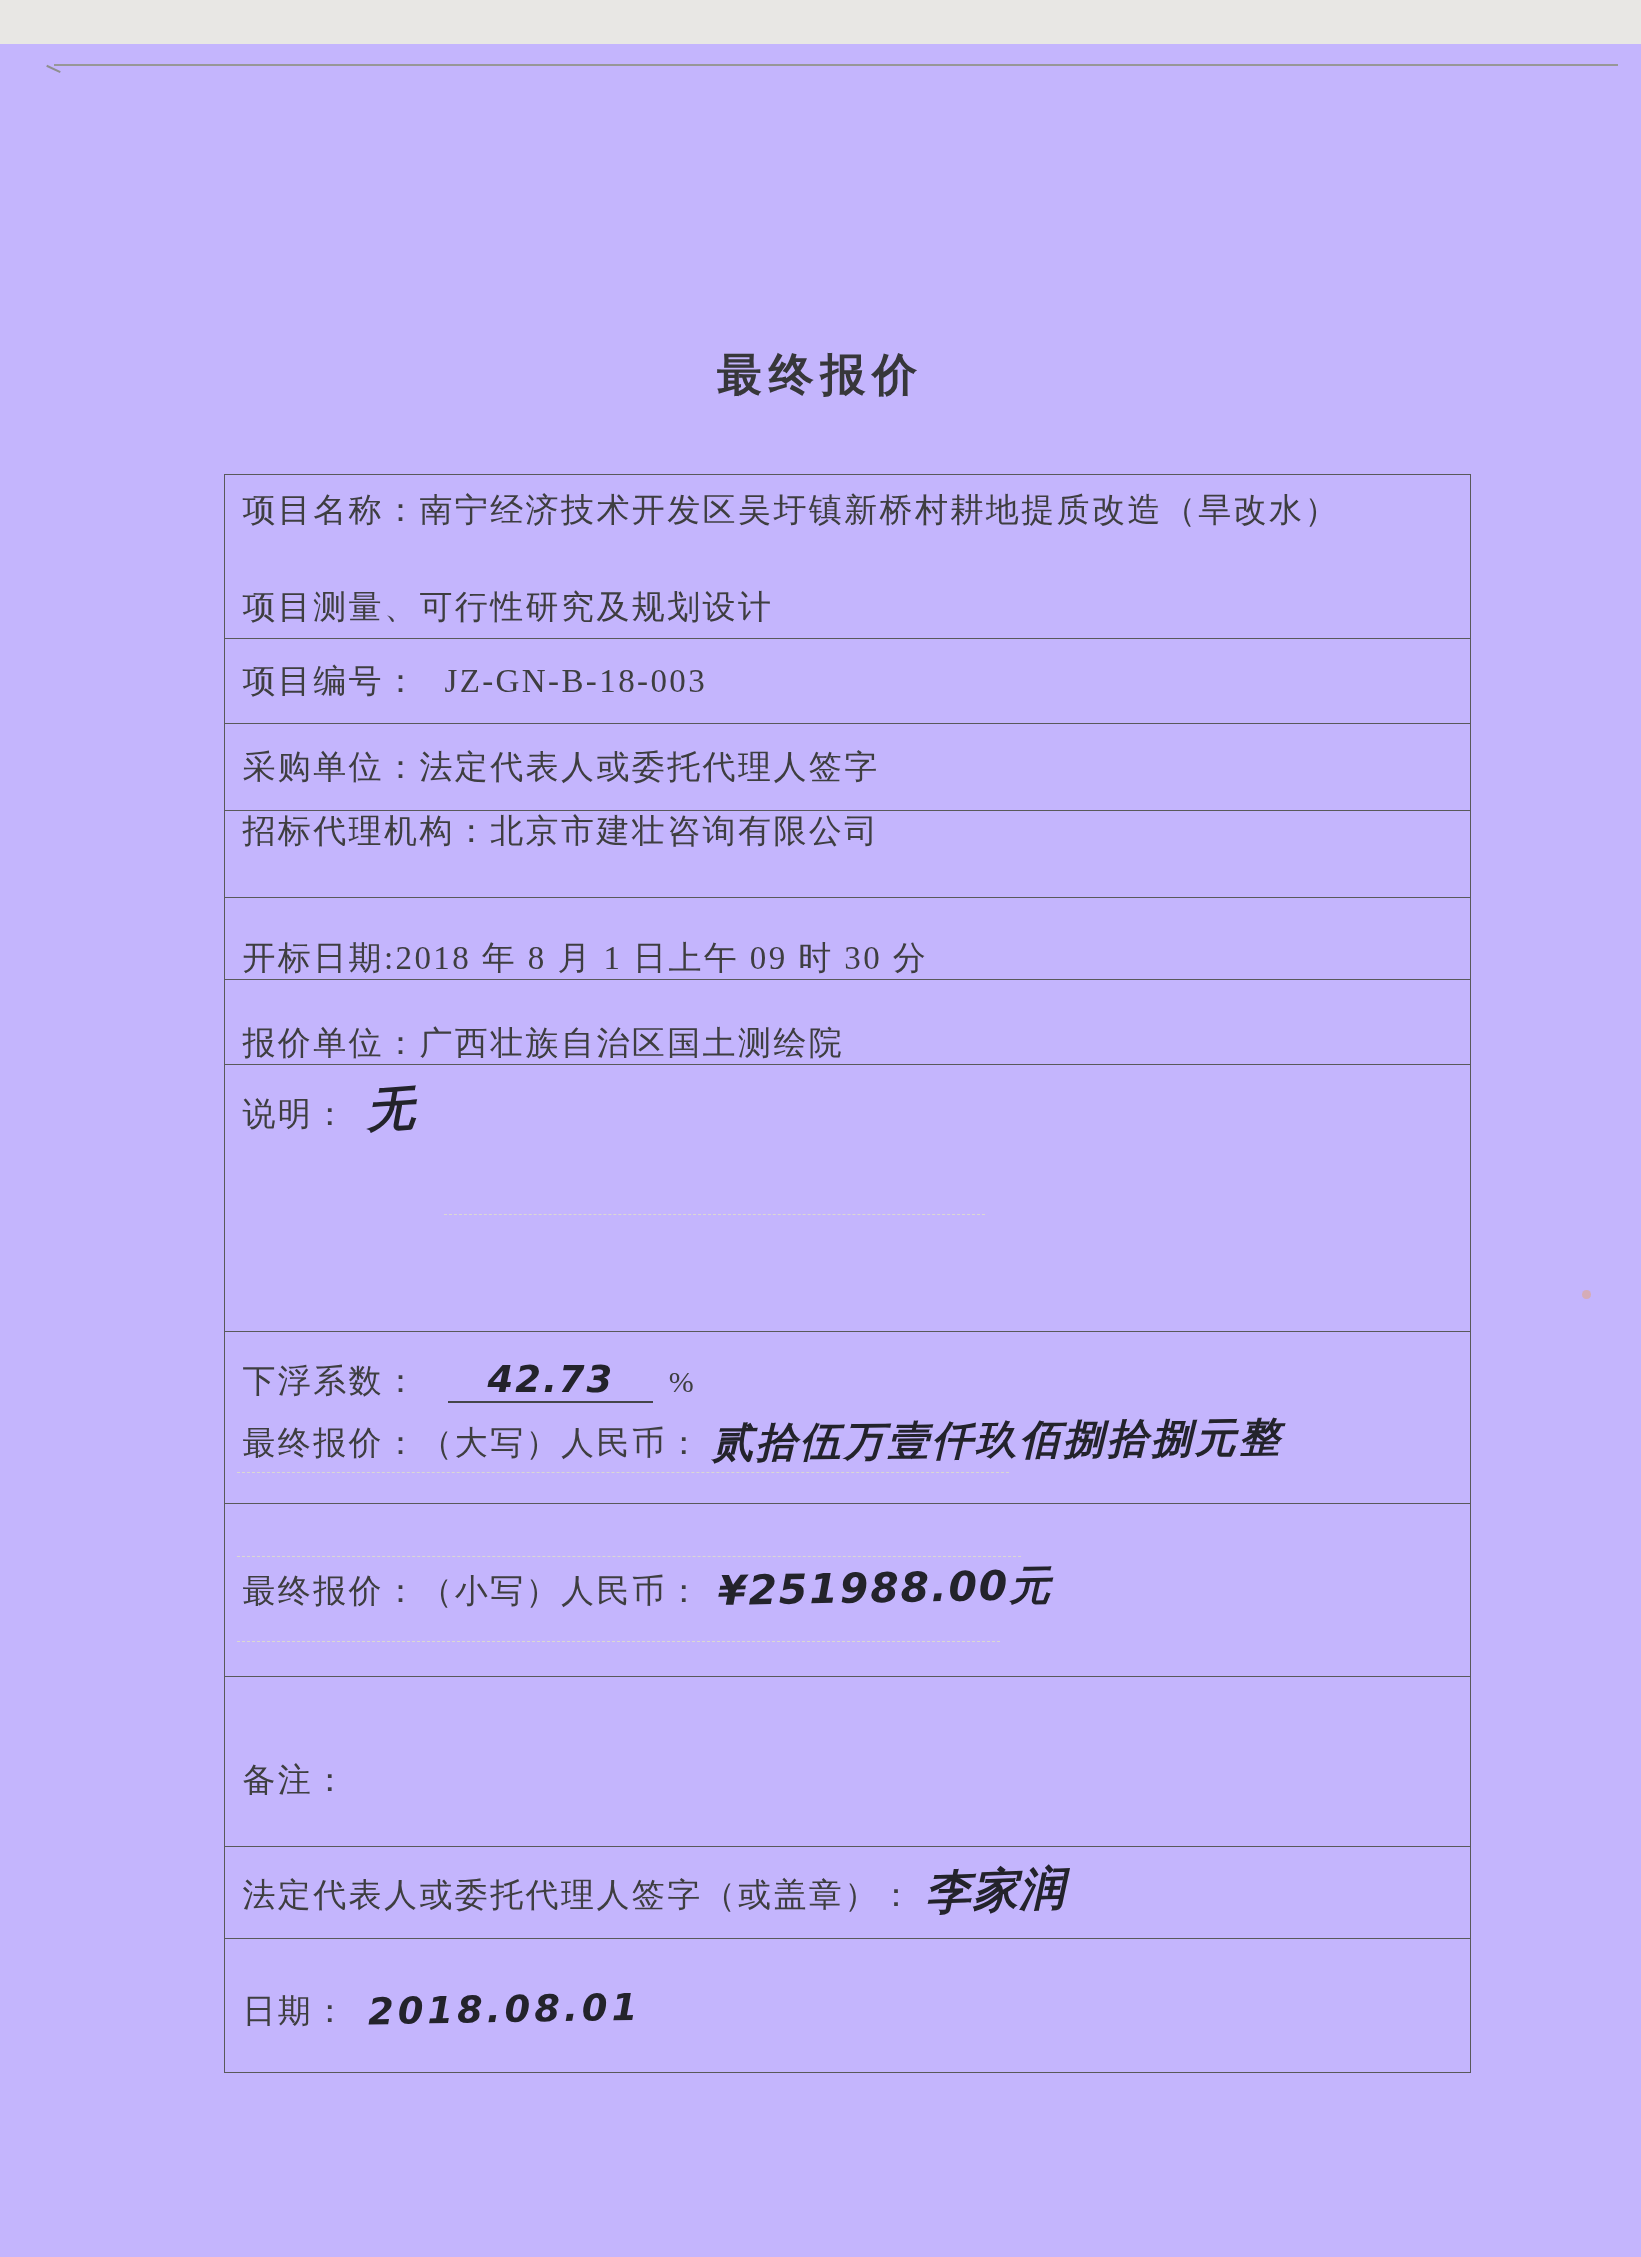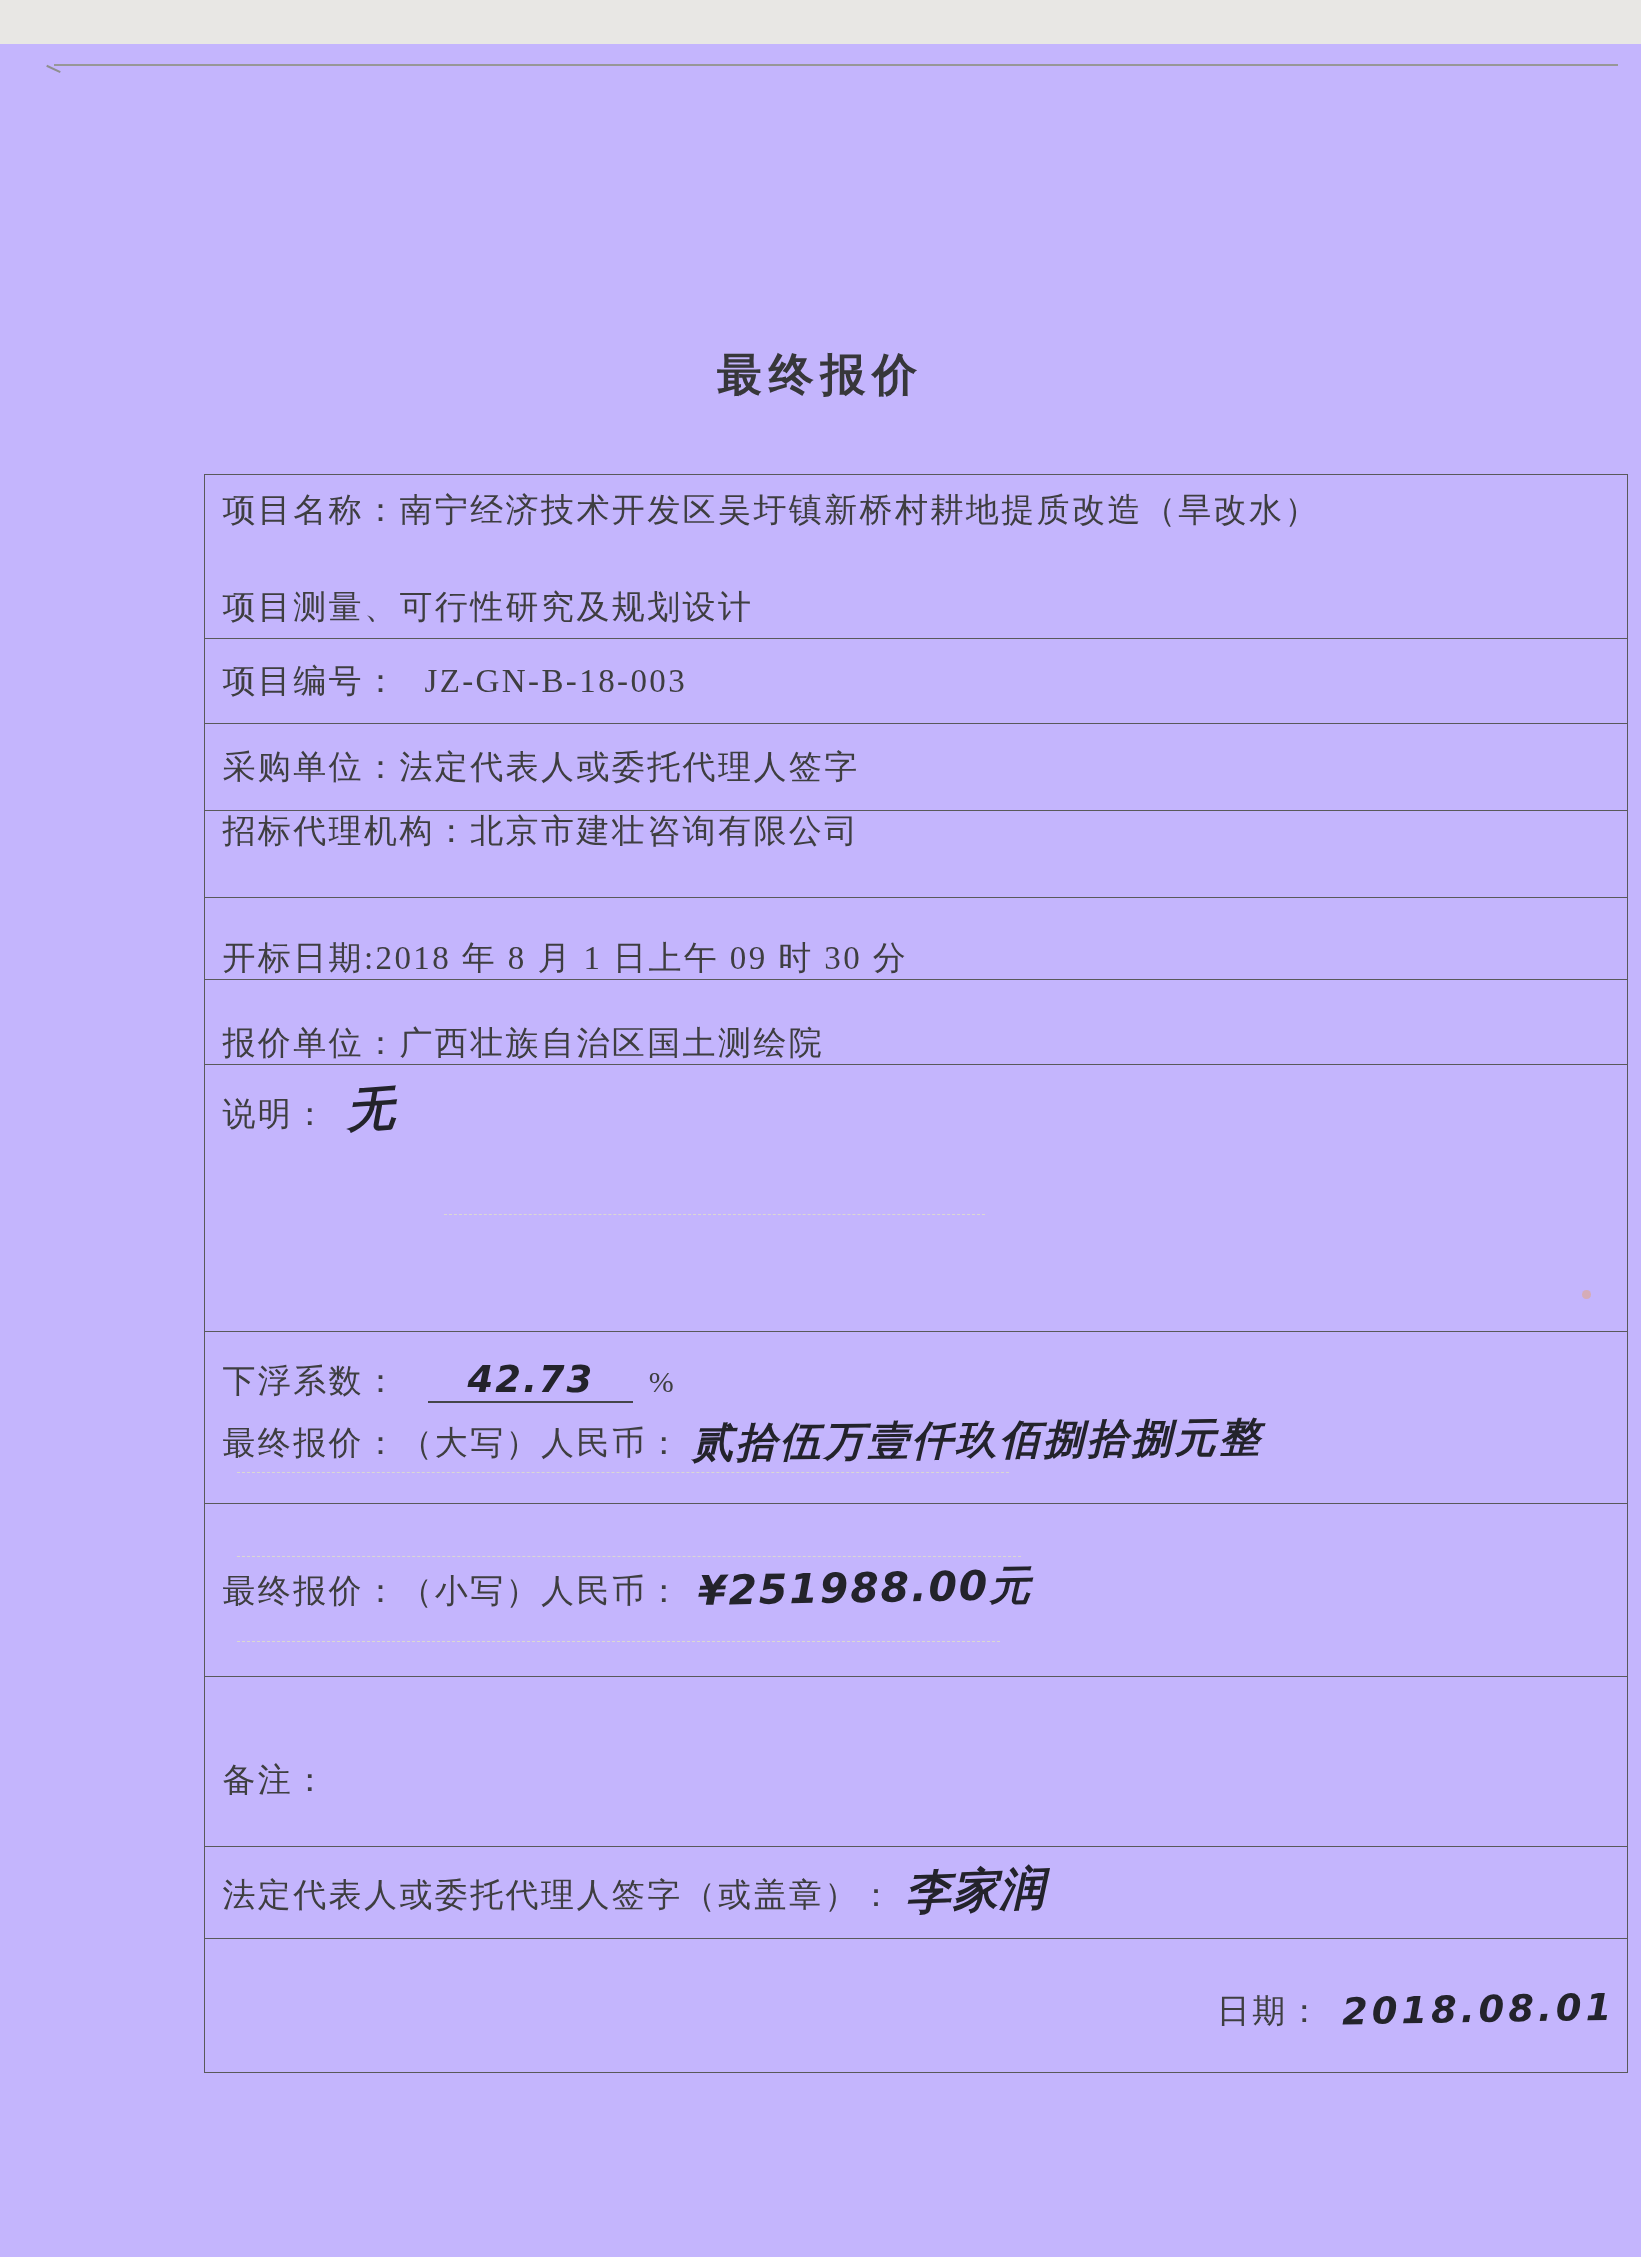--- a/index.html
+++ b/index.html
@@ -17,32 +17,32 @@
   .scan-top-hook { position:absolute; top:24px; left:46px; width:15.4px; height:1.9px; background:#8f8f8f; transform:rotate(25deg); }
 
   .title {
     position:absolute; top:301px; left:0; width:100%;
     margin:0; text-align:center;
     font-size:45px; font-weight:bold; letter-spacing:6.8px;
     color:#37373a;
   }
 
   .qtable {
-    position:absolute; left:204px; top:430px; width:1424px;
+    position:absolute; left:224px; top:430px; width:1247px;
     border:1.9px solid #59595b;
     display:flex; flex-direction:column;
     box-sizing:border-box;
     background:transparent;
   }
   .row {
     box-sizing:border-box;
     border-bottom:1.9px solid #59595b;
     padding-left:17.4px; padding-right:11.6px;
   }
-  .row:last-child { border-bottom:none;text-align:right; }
+  .row:last-child { border-bottom:none; }
 
   .pline {
     font-size:33px; line-height:41px; letter-spacing:2.4px;
     white-space:nowrap;
   }
 
   .r1  { height:164px; padding-top:15.4px; }
   .r1 .pline + .pline { margin-top:56px; }
   .r2  { height:85px;  display:flex; flex-direction:column; justify-content:center; }
   .r3  { height:87px;  display:flex; flex-direction:column; justify-content:center; }

